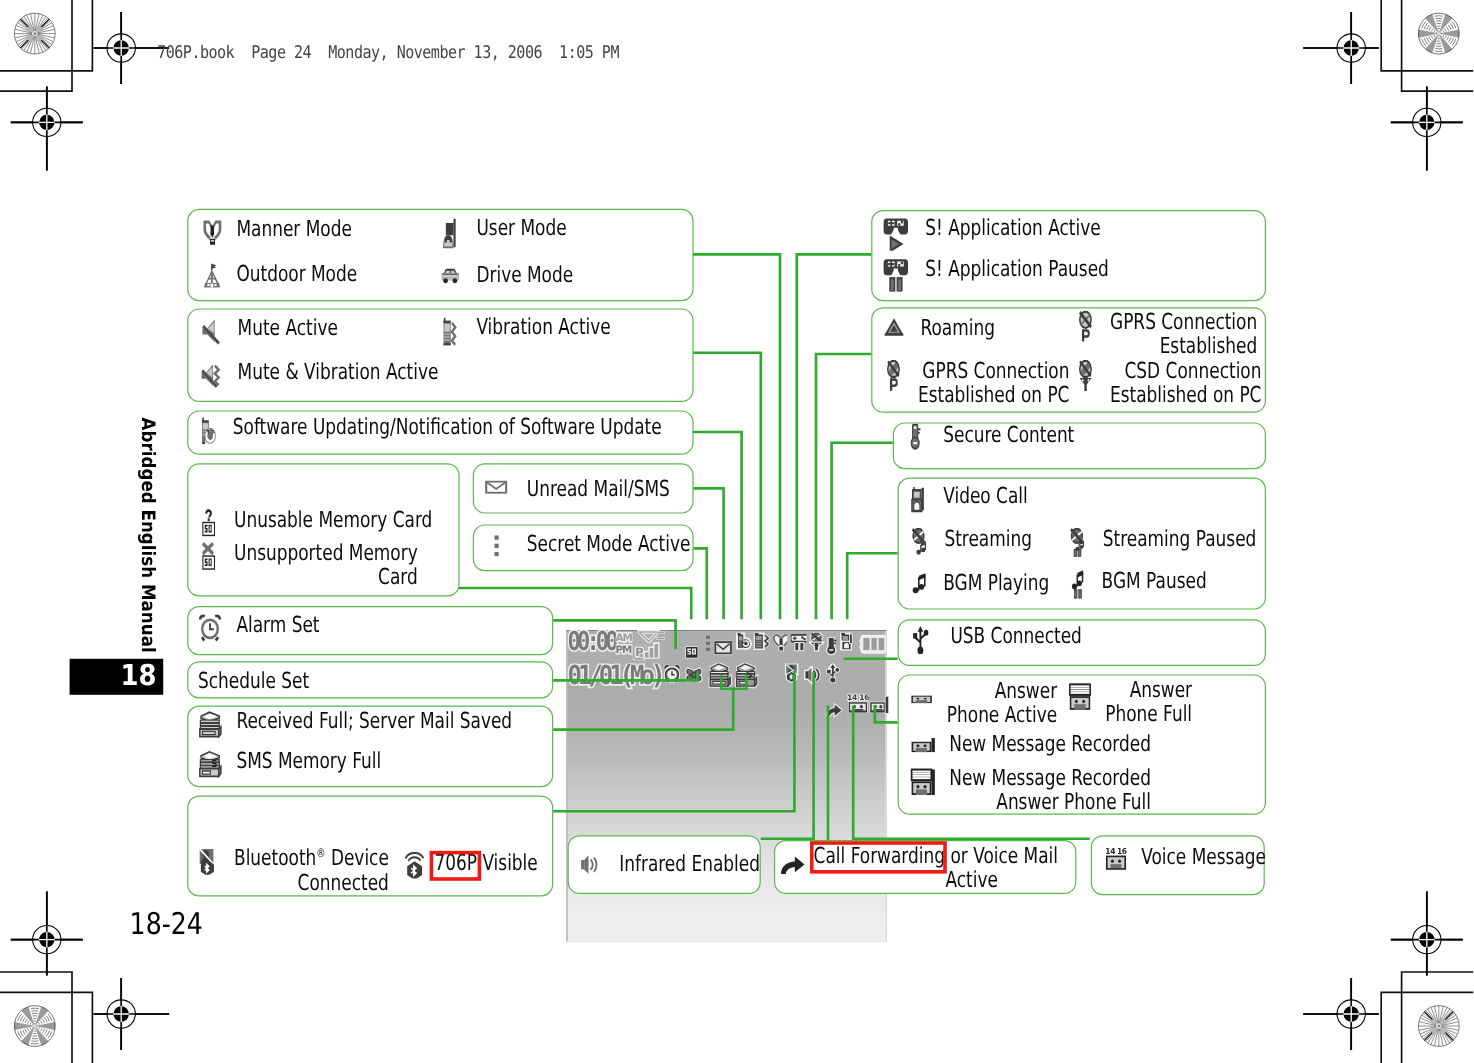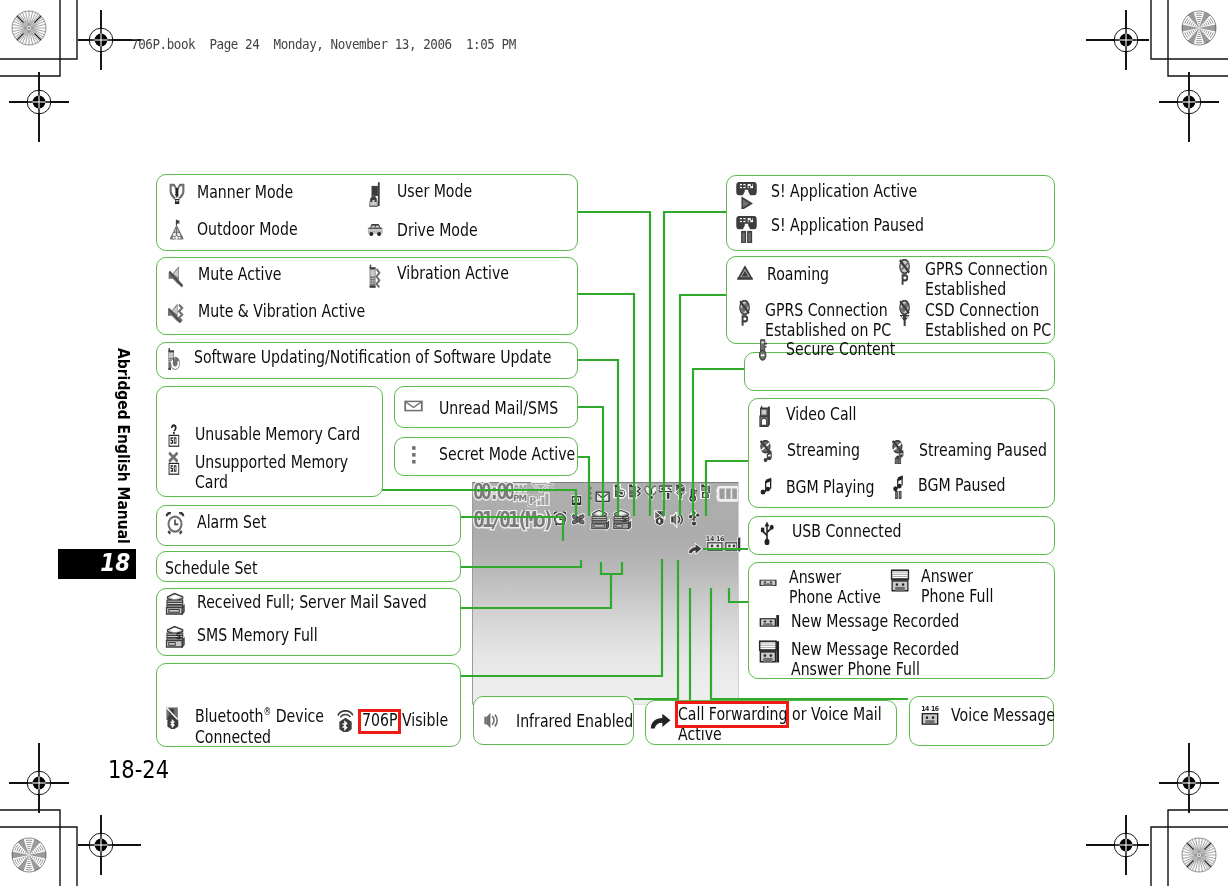--- a/index.html
+++ b/index.html
@@ -5,27 +5,27 @@
   html,body{margin:0;padding:0;-webkit-font-smoothing:antialiased;}
   svg text{-webkit-font-smoothing:antialiased;text-rendering:geometricPrecision;}
   body{width:1228px;height:886px;background:#fff;font-family:"Liberation Sans",sans-serif;overflow:hidden;position:relative;}
   .page{position:absolute;left:0;top:0;width:1228px;height:886px;}
   svg{display:block;}
   .hdr{position:absolute;left:131px;top:35px;font-size:14.6px;color:#444;white-space:pre;
        font-family:"DejaVu Sans Mono",monospace;letter-spacing:-0.5px;
        transform:scaleX(0.86);transform-origin:left top;}
   .sidetxt{position:absolute;left:132px;top:348px;font-size:15.4px;font-weight:bold;color:#000;white-space:nowrap;
            transform:rotate(90deg) scale(0.905,1.0);transform-origin:left top;font-family:"DejaVu Sans",sans-serif;}
-  .chapbox{position:absolute;left:58px;top:549px;width:78px;height:30px;background:#000;font-style:italic;}
+  .chapbox{position:absolute;left:58px;top:549px;width:78px;height:30px;background:#000;}
   .chapnum{position:absolute;right:6px;top:1px;color:#fff;font-weight:bold;font-size:24px;line-height:27px;
            font-family:"DejaVu Sans",sans-serif;transform:scaleX(0.9);transform-origin:right top;}
   .pagenum{position:absolute;left:108px;top:755px;font-size:25px;color:#000;
            font-family:"DejaVu Sans",sans-serif;transform:scaleX(0.84);transform-origin:left top;}
   .box{position:absolute;border:1.4px solid #5bb94c;border-radius:10px;box-sizing:border-box;background:#fff;z-index:5;}
-  .row{position:absolute;display:flex;align-items:flex-start;z-index:6;}
+  .row{position:absolute;display:flex;align-items:flex-start;z-index:6;text-align:right;}
   .ic{flex:0 0 auto;display:block;}
   .lbl{font-size:18.4px;color:#0d0d0d;line-height:1.11;white-space:pre;
        font-family:"DejaVu Sans",sans-serif;transform:scaleX(0.768);transform-origin:left top;}
   .redbox{position:absolute;border:3px solid #ee1b14;box-sizing:border-box;z-index:9;}
   .reg{position:absolute;}
   .phone{position:absolute;z-index:2;opacity:0.999;}
   .phone svg{-webkit-font-smoothing:antialiased;}
   .leaders{position:absolute;left:0;top:0;z-index:3;}
 </style>
 </head>
@@ -821,21 +821,21 @@
             <path d="M3.6 0.8 L11.6 8.2" stroke="#3d3d3d" stroke-width="1.6"></path>
             <path d="M3.2 9.2 h9.0 l-3.6 3.4 v3.4 h-1.8 v-3.4 z" fill="#3d3d3d"></path>
             <circle cx="5.6" cy="10.4" r="0.6" fill="#ffffff"></circle>
             <circle cx="9.8" cy="10.4" r="0.6" fill="#ffffff"></circle>
           </svg>
         </span>
       </div>
       <div class="lbl">CSD Connection
 Established on PC</div>
     </div>
-    <div class="row " style="left:756px;top:339px">
+    <div class="row " style="left:756px;top:353px">
       <div style="margin-top:0px;margin-right:15px;width:15px;height:22px">
         <span class="ic">
           <svg viewBox="0 0 16 16" width="15" height="22" preserveAspectRatio="none">
 <rect x="4.8" y="0.6" width="4.6" height="8.4" rx="0.5" fill="#6f6f6f" stroke="#3d3d3d" stroke-width="0.9"></rect>
 <rect x="5.9" y="1.8" width="2.4" height="1.3" fill="#ffffff"></rect>
 <path d="M9.4 2.8 h2.4 v1.2 h-2.4 z M9.4 5.0 h1.7 v1.2 h-1.7 z" fill="#3d3d3d"></path>
 <circle cx="7.1" cy="11.8" r="3.5" fill="#6f6f6f" stroke="#3d3d3d" stroke-width="1.0"></circle>
 <rect x="5.4" y="11.2" width="3.5" height="1.3" fill="#ffffff"></rect>
 </svg>
         </span>
@@ -1002,21 +1002,21 @@
             <circle cx="5.04" cy="10.4" r="0.95" fill="#232323"></circle>
             <circle cx="9.36" cy="10.4" r="0.95" fill="#232323"></circle>
             <rect x="3.84" y="11.9" width="6.720000000000001" height="3.0999999999999996" fill="#6f6f6f"></rect>
             <rect x="13.299999999999999" y="0.8" width="2.0" height="14.2" fill="#232323"></rect>
           </svg>
         </span>
       </div>
       <div class="lbl">New Message Recorded
 Answer Phone Full</div>
     </div>
-    <div class="phone" style="left:472px;top:482px;width:267px;height:223px;">
+    <div class="phone" style="left:472px;top:525px;width:267px;height:260px;">
       <div style="position:absolute;left:0;top:0;right:0;bottom:0;background:linear-gradient(180deg,#aeaeae 0%,#acacac 24%,#b0b0b0 30%,#bcbcbc 42%,#cdcdcd 55%,#dcdcdc 68%,#e6e6e6 79%,#ececec 90%,#eeeeee 100%);border-top:1.5px solid #7e7e7e;border-left:1.2px solid #9b9b9b;border-right:1px solid #cfcfcf;border-bottom:1px solid #e2e2e2;"></div>
       <svg style="position:absolute;left:1px;top:0px" width="44" height="24" viewBox="0 0 44 24">
         <text x="0" y="19" font-family="DejaVu Sans Mono,monospace" font-size="25" font-weight="bold" letter-spacing="-4.4" fill="#7b7b7b" stroke="#ededed" stroke-width="3.2" paint-order="stroke" transform="scale(0.735,0.88)" xml:space="preserve"><tspan>00:00</tspan></text>
       </svg>
       <svg style="position:absolute;left:41px;top:1px" width="14" height="22" viewBox="0 0 14 22">
         <text x="0" y="8" font-family="DejaVu Sans,sans-serif" font-size="8.6" font-weight="bold" letter-spacing="-0.9" fill="#9e9e9e" stroke="#ededed" stroke-width="2.6" paint-order="stroke"><tspan>AM</tspan></text>
         <text x="0" y="18" font-family="DejaVu Sans,sans-serif" font-size="8.6" font-weight="bold" letter-spacing="-0.9" fill="#7b7b7b" stroke="#ededed" stroke-width="2.6" paint-order="stroke"><tspan>PM</tspan></text>
       </svg>
       <svg style="position:absolute;left:59px;top:0px" width="19" height="11" viewBox="0 0 19 11">
         <path d="M1.6 1.6 h16 l-8 8 z" fill="none" stroke="#f0f0f0" stroke-width="3"></path>

